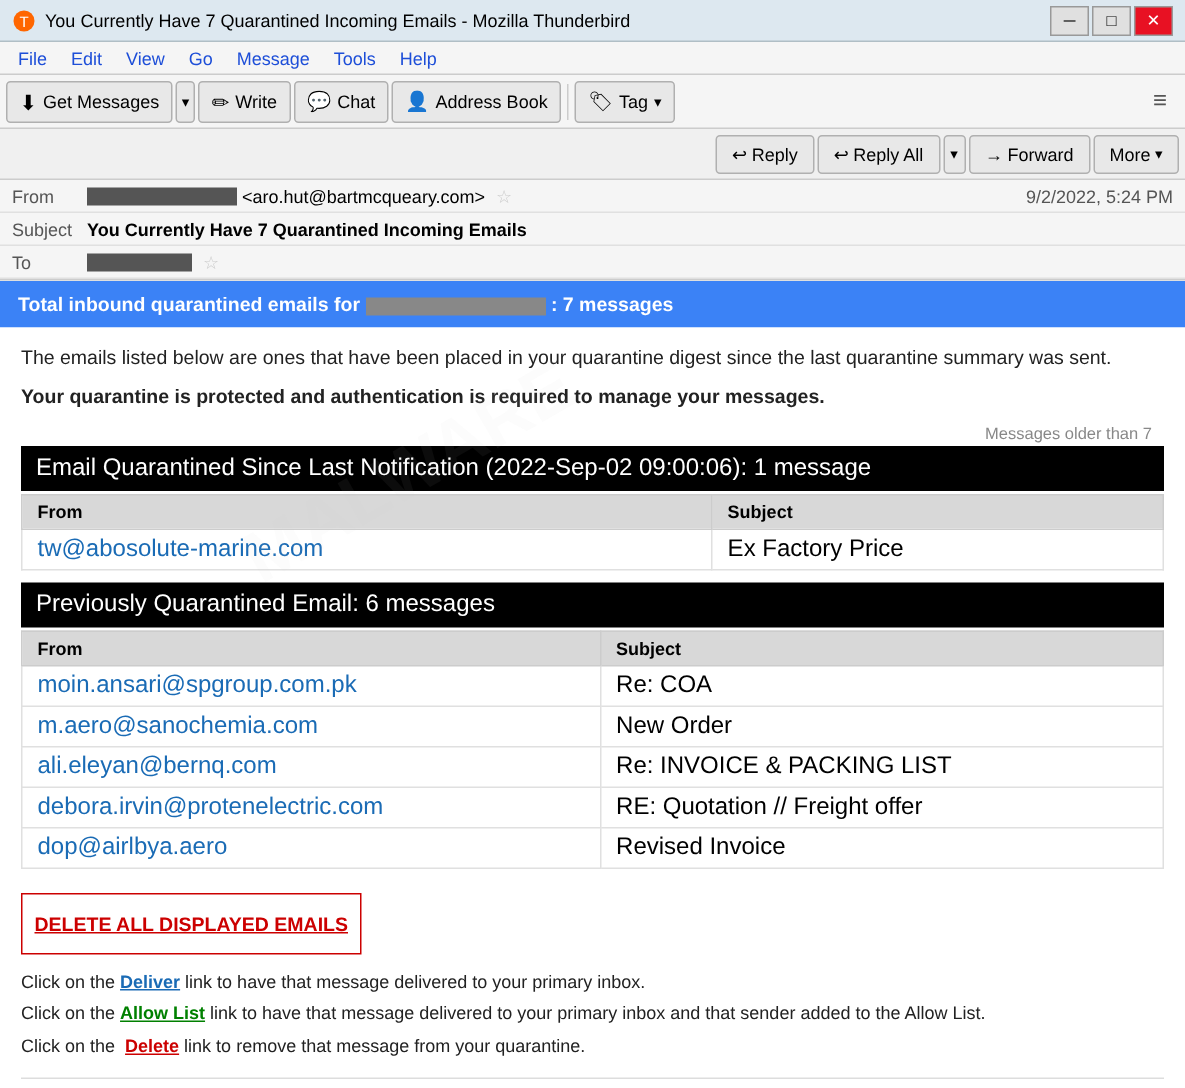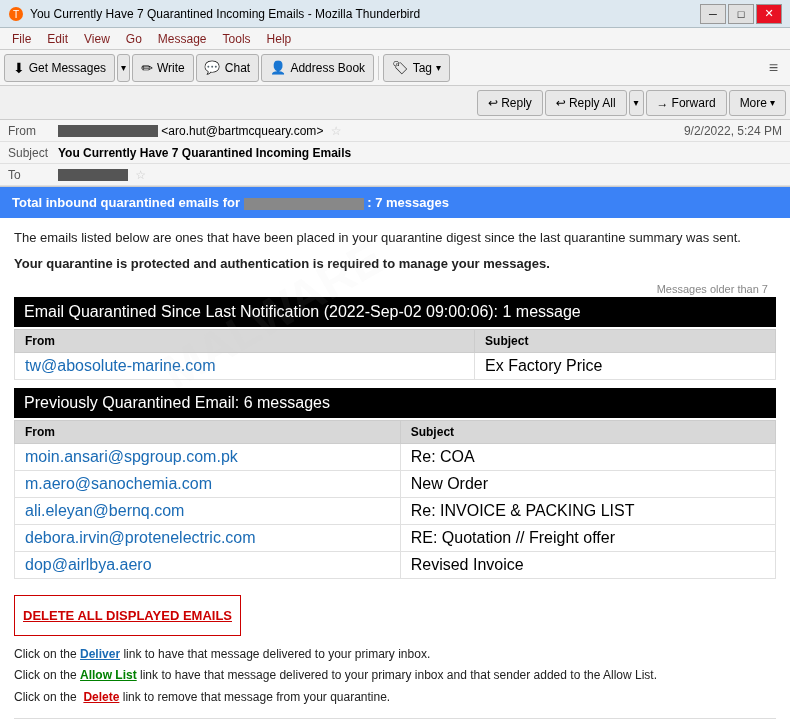--- a/index.html
+++ b/index.html
@@ -59,21 +59,21 @@
       height: 22px;
       display: flex;
       align-items: center;
       padding: 0 4px;
       border-bottom: 1px solid #ccc;
     }
     .menu-item {
       padding: 2px 8px;
       font-size: 12px;
       cursor: pointer;
-      color: #7f1d1d;
+      color: #1d4ed8;
     }
 
     
     .toolbar {
       background: #f5f5f5;
       height: 36px;
       display: flex;
       align-items: center;
       padding: 0 4px;
       border-bottom: 1px solid #ccc;

